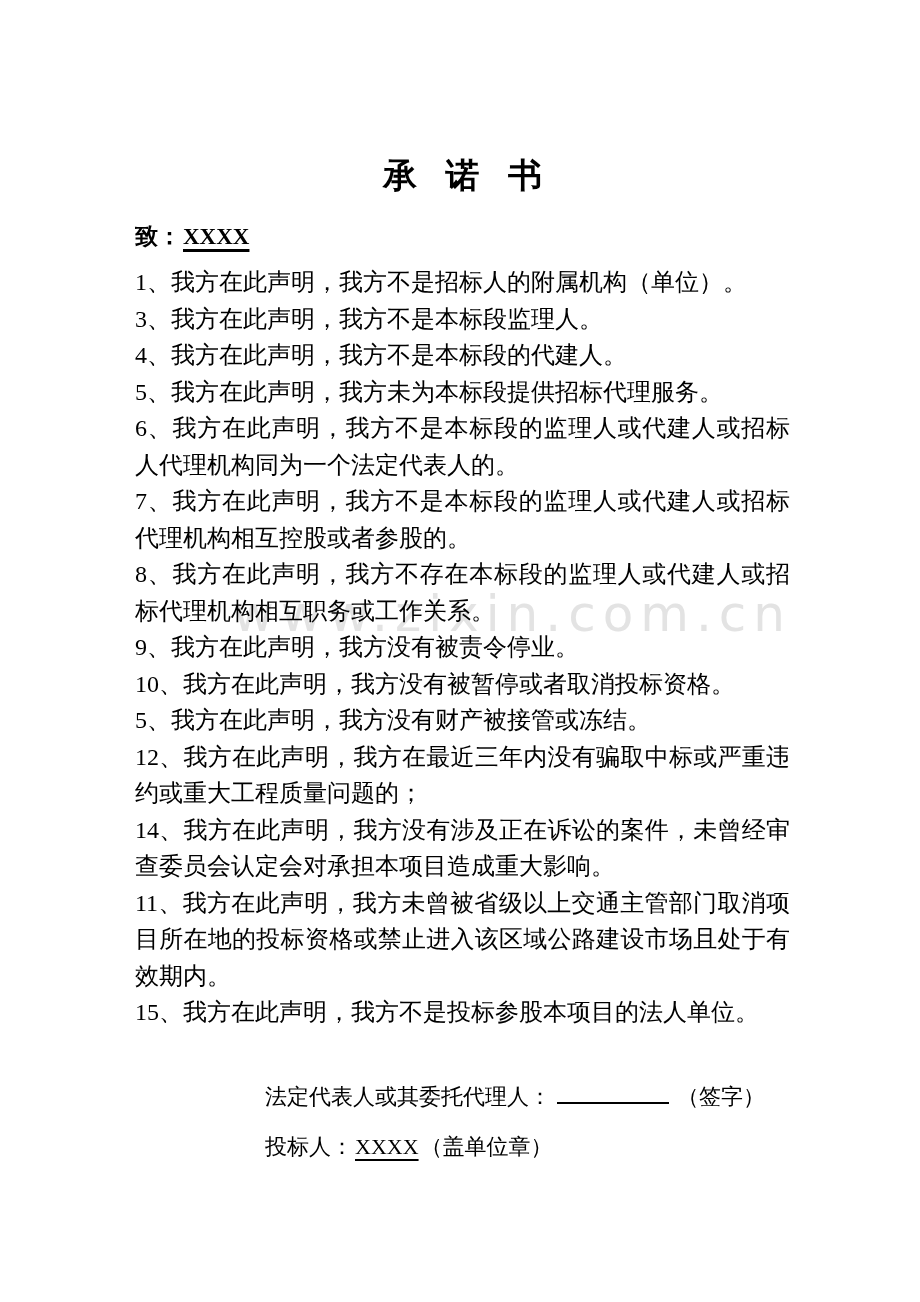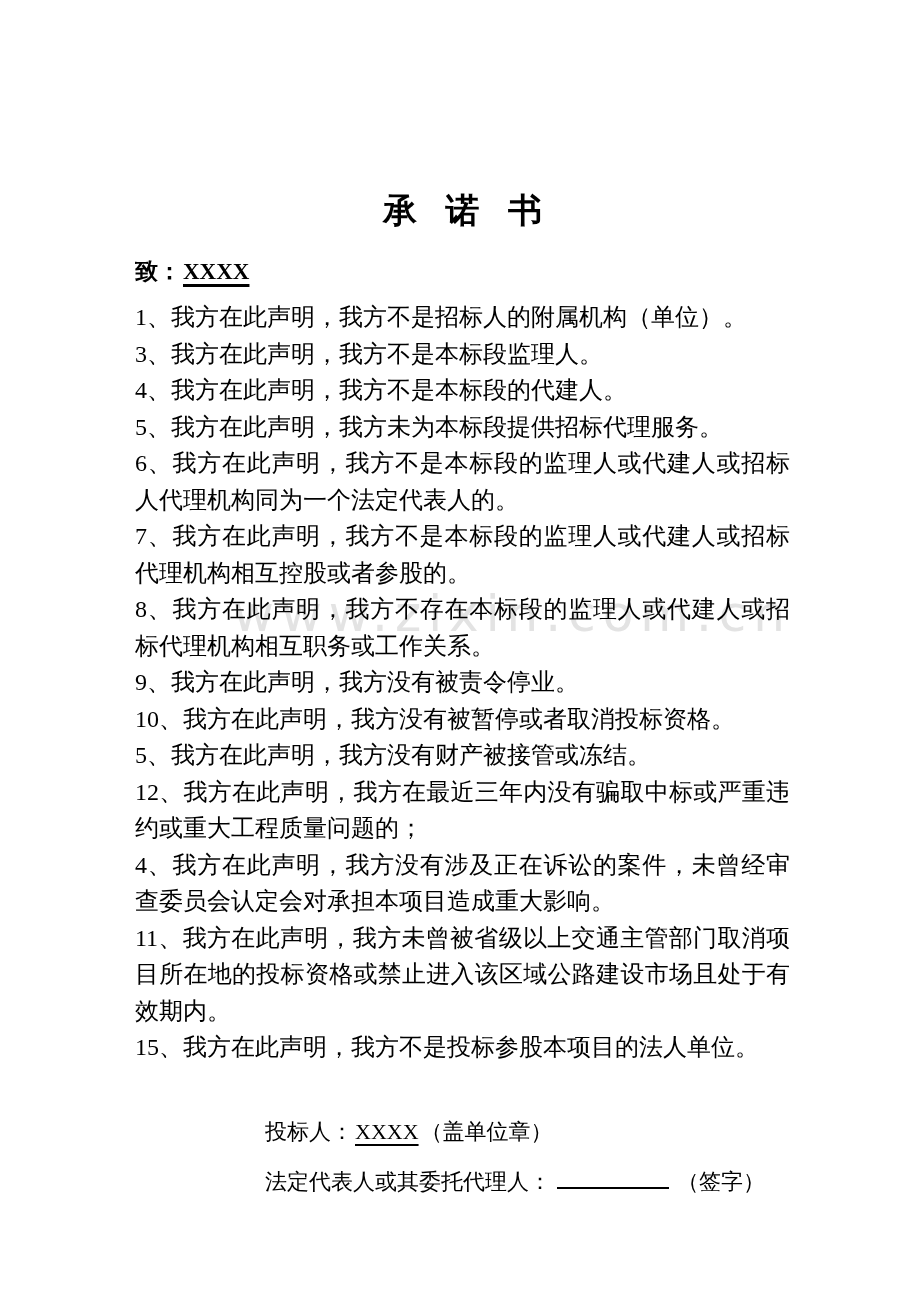--- a/index.html
+++ b/index.html
@@ -19,21 +19,20 @@
     font-size: 50px;
     letter-spacing: 7px;
     color: #e3e3e3;
     white-space: nowrap;
     user-select: none;
   }
   .content {
     position: relative;
     z-index: 1;
     padding: 152px 130px 0 135px;
-    margin-top: 35px;
   }
   .doc-title {
     text-align: center;
     font-size: 34px;
     font-weight: bold;
     line-height: 48px;
     letter-spacing: 10px;
     margin-right: -10px; 
   }
   .salutation {
@@ -95,27 +94,27 @@
     <p>3、我方在此声明，我方不是本标段监理人。</p>
     <p>4、我方在此声明，我方不是本标段的代建人。</p>
     <p>5、我方在此声明，我方未为本标段提供招标代理服务。</p>
     <p>6、我方在此声明，我方不是本标段的监理人或代建人或招标人代理机构同为一个法定代表人的。</p>
     <p>7、我方在此声明，我方不是本标段的监理人或代建人或招标代理机构相互控股或者参股的。</p>
     <p>8、我方在此声明，我方不存在本标段的监理人或代建人或招标代理机构相互职务或工作关系。</p>
     <p>9、我方在此声明，我方没有被责令停业。</p>
     <p>10、我方在此声明，我方没有被暂停或者取消投标资格。</p>
     <p>5、我方在此声明，我方没有财产被接管或冻结。</p>
     <p>12、我方在此声明，我方在最近三年内没有骗取中标或严重违约或重大工程质量问题的；</p>
-    <p>4、我方在此声明，我方没有涉及正在诉讼的案件，未曾经审查委员会认定会对承担本项目造成重大影响。</p>
+    <p>14、我方在此声明，我方没有涉及正在诉讼的案件，未曾经审查委员会认定会对承担本项目造成重大影响。</p>
     <p>11、我方在此声明，我方未曾被省级以上交通主管部门取消项目所在地的投标资格或禁止进入该区域公路建设市场且处于有效期内。</p>
     <p>15、我方在此声明，我方不是投标参股本项目的法人单位。</p>
   </div>
 
   <div class="signature">
     <p class="sig-line">
-      <span>投标人：</span><span class="sig-name">XXXX</span><span>（盖单位章）</span>
+      <span>法定代表人或其委托代理人：</span><span class="sig-blank"></span><span>（签字）</span>
     </p>
     <p class="sig-line">
-      <span>法定代表人或其委托代理人：</span><span class="sig-blank"></span><span>（签字）</span>
+      <span>投标人：</span><span class="sig-name">XXXX</span><span>（盖单位章）</span>
     </p>
   </div>
 
 </div>
 
 </body></html>

